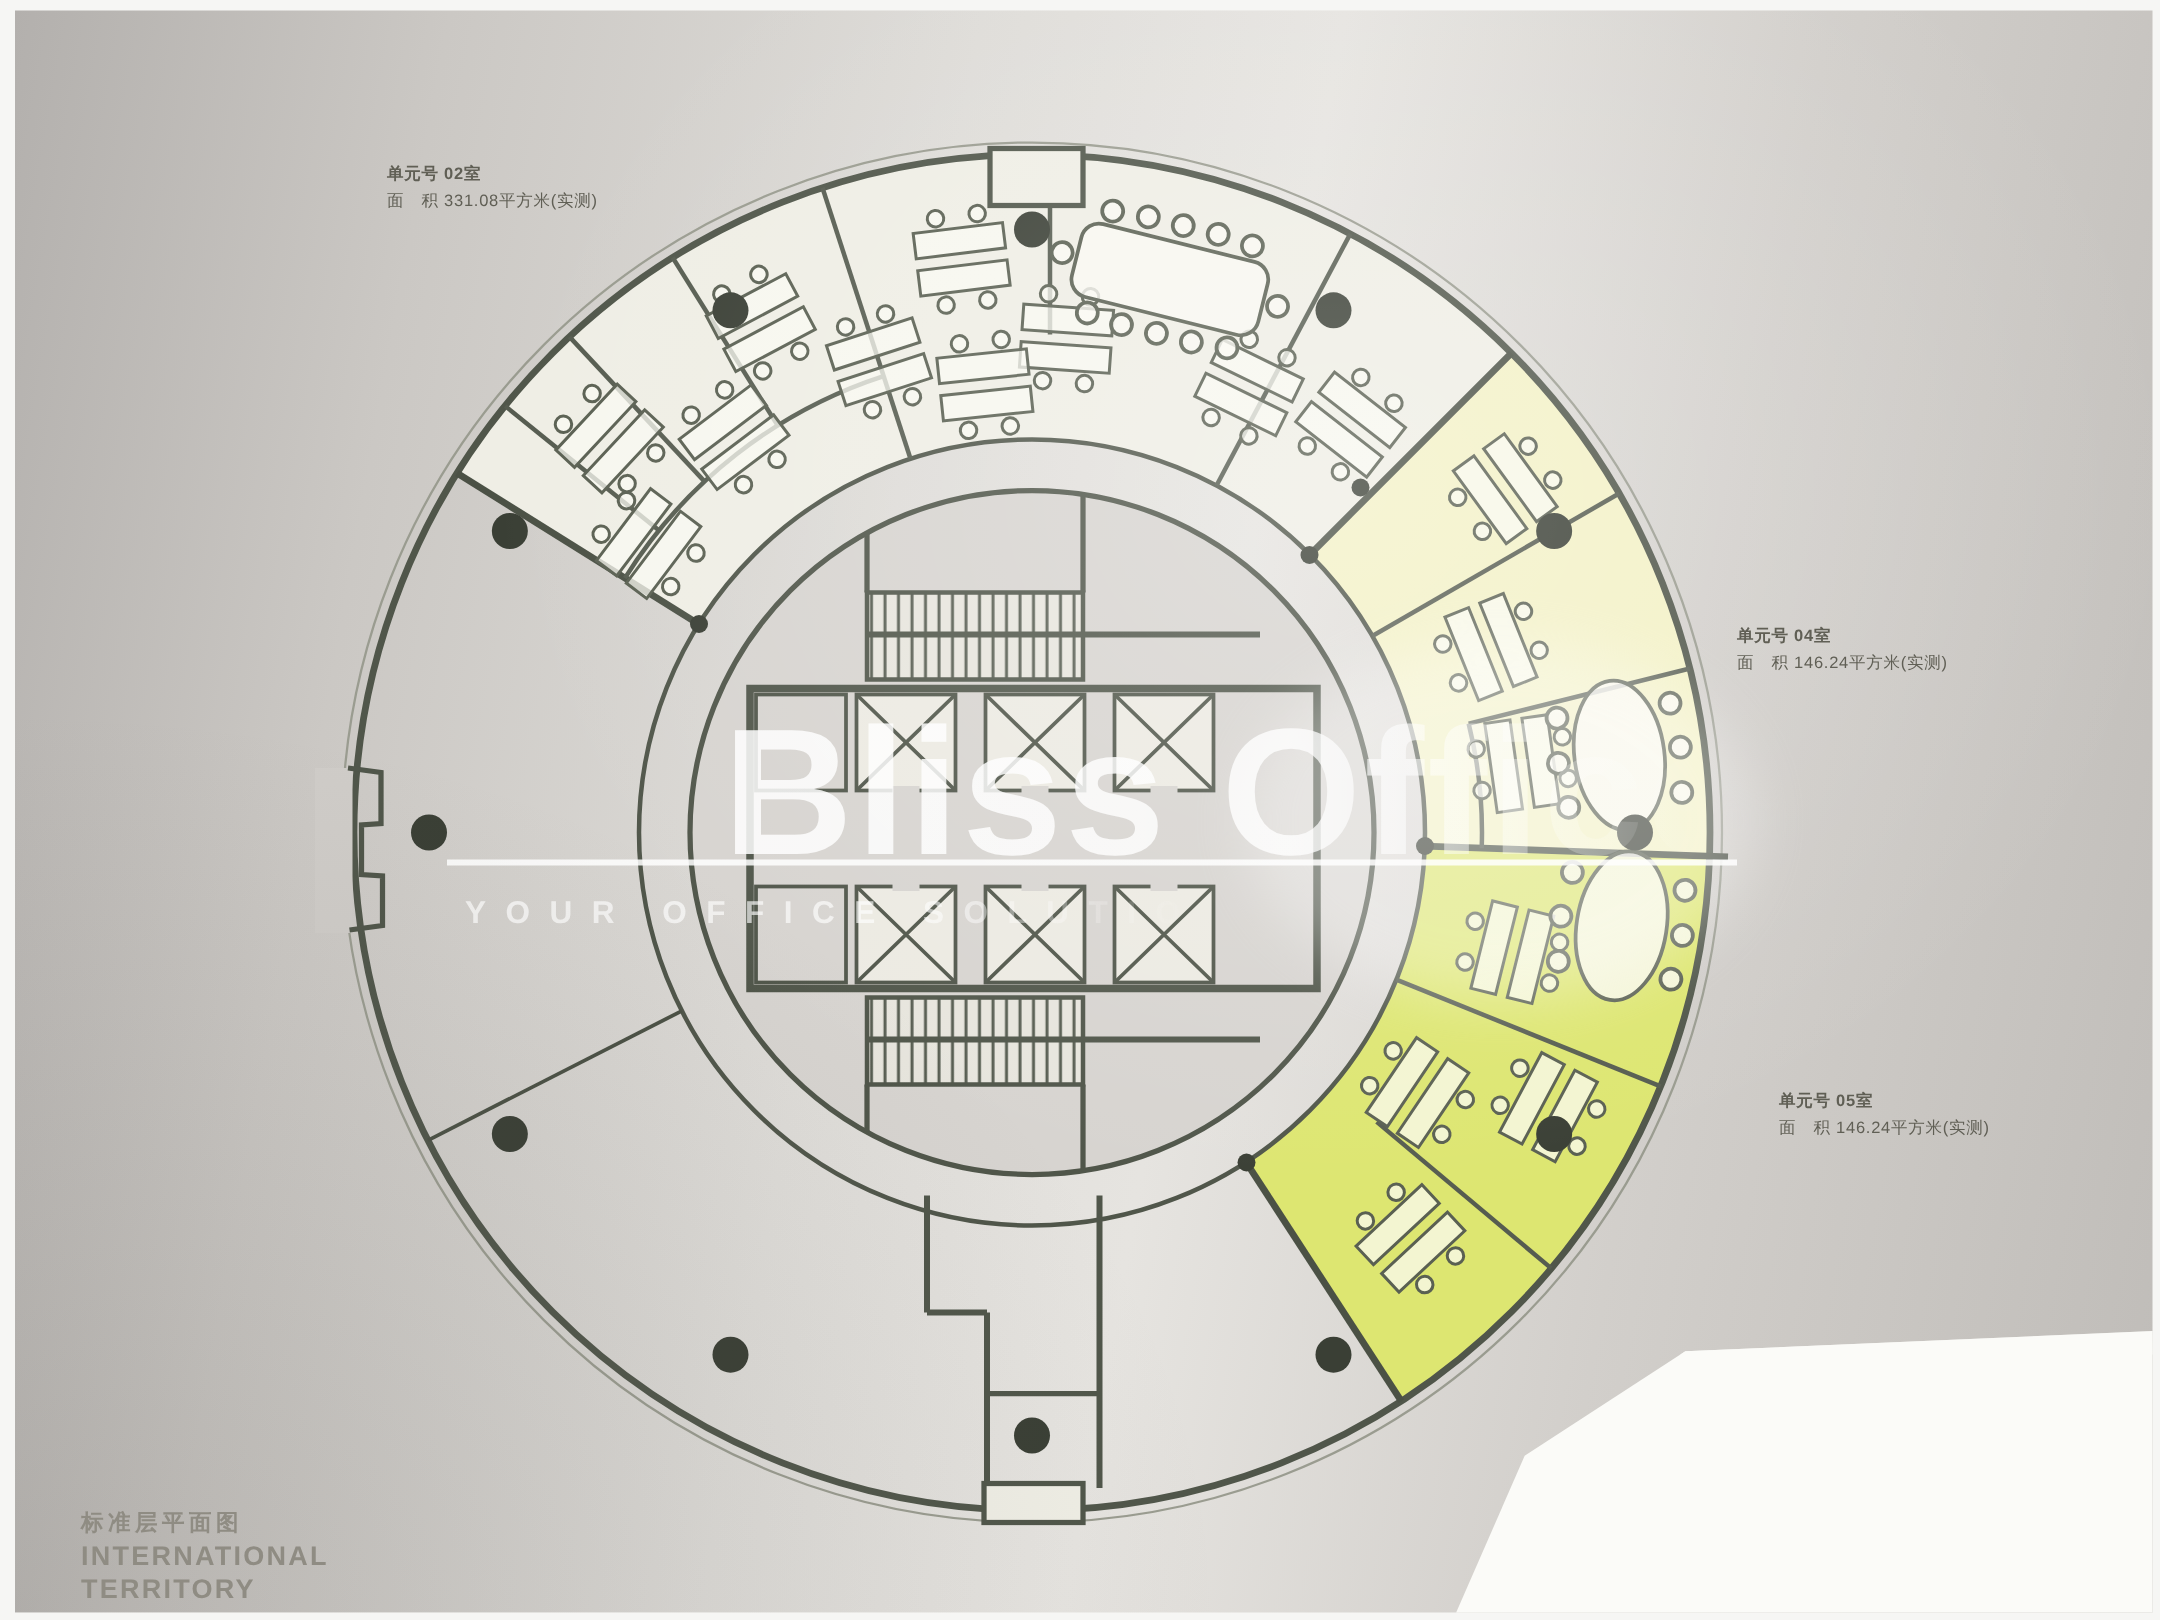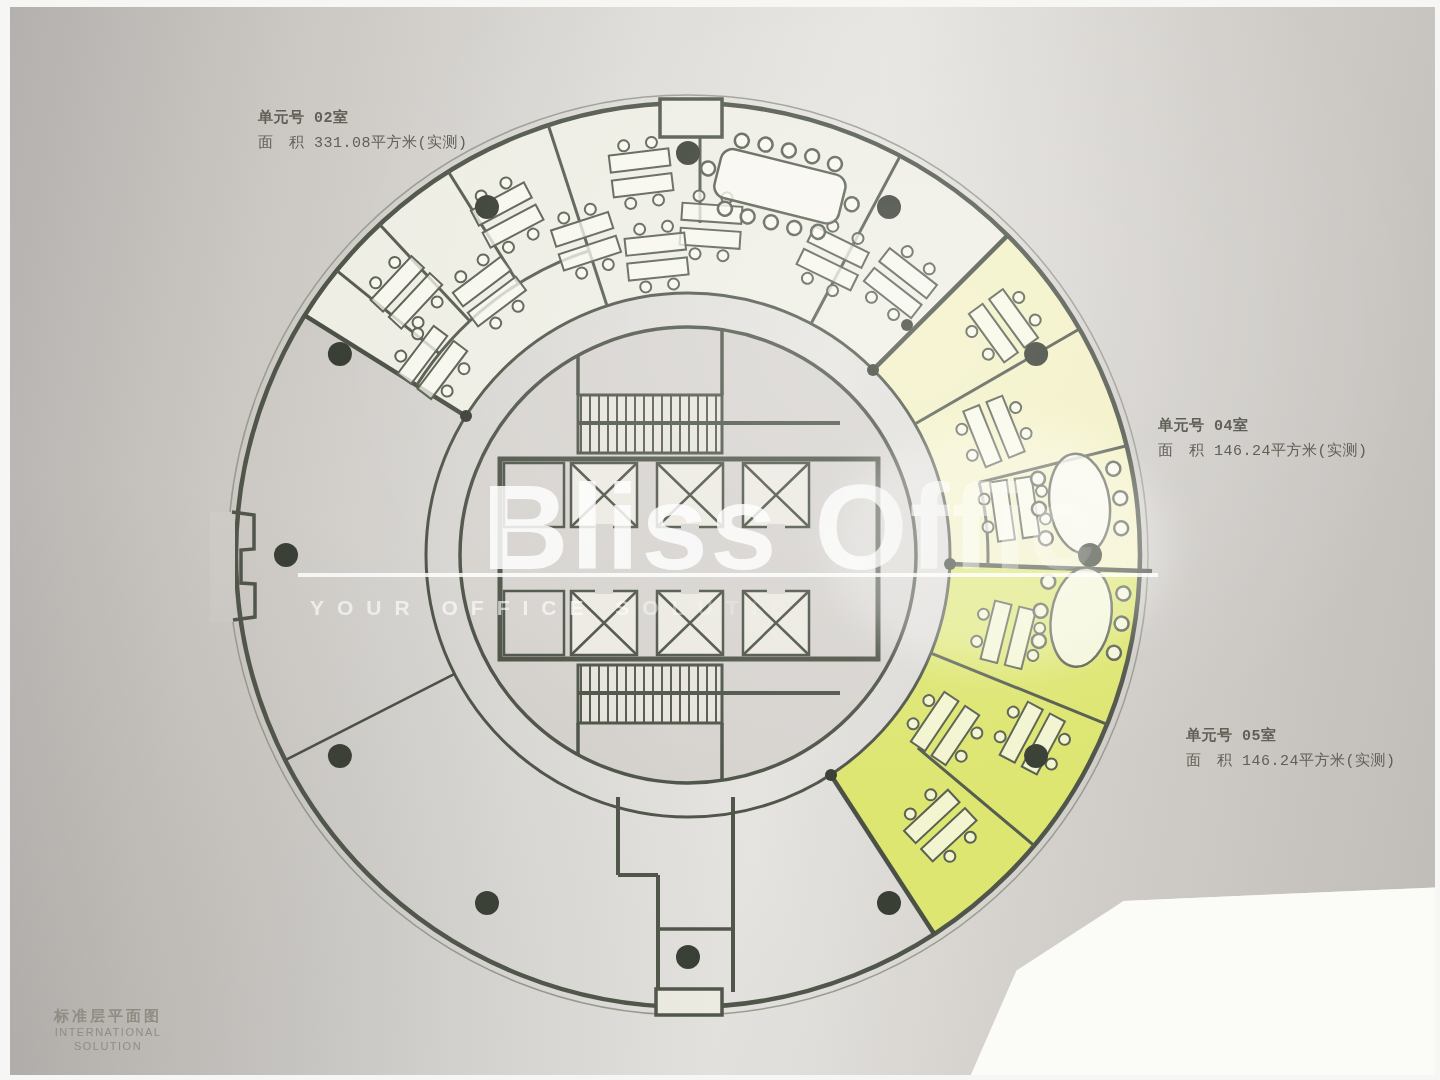--- a/index.html
+++ b/index.html
@@ -7,26 +7,26 @@
          font-family:"Liberation Sans","DejaVu Sans",sans-serif;}
   
   .photo{position:absolute;top:7px;left:10px;right:5px;bottom:5px;overflow:hidden;
          background:linear-gradient(100deg,#b3b0ad 0%,#cbc8c4 18%,#dedcd8 40%,#e6e4e0 55%,#d2cfcb 75%,#bfbcb8 100%);}
   .photo::after{content:"";position:absolute;inset:0;
          background:radial-gradient(ellipse at 62% 30%, rgba(255,255,255,.25) 0%, rgba(255,255,255,0) 45%),
                     radial-gradient(ellipse at 0% 100%, rgba(90,88,85,.18) 0%, rgba(0,0,0,0) 40%);
          pointer-events:none;}
   svg{position:absolute;left:0;top:0;}
 
-  .unit-label{position:absolute;color:#605f55;font-size:15px;line-height:1.65;
-              letter-spacing:.5px;white-space:nowrap;z-index:5;font-family:Liberation Mono, monospace;}
+  .unit-label{position:absolute;color:#605f55;font-size:11px;line-height:1.65;
+              letter-spacing:.5px;white-space:nowrap;z-index:5;}
   .unit-label .l1{font-weight:bold;}
-  .logo{position:absolute;left:44px;top:1000px;color:#8f8c83;z-index:5;line-height:1.25;text-align:center;}
+  .logo{position:absolute;left:44px;top:1000px;color:#8f8c83;z-index:5;line-height:1.25;}
   .logo .cn{font-size:15px;letter-spacing:3px;font-weight:bold;}
-  .logo .en{font-size:11px;letter-spacing:1.5px;font-weight:normal;}
+  .logo .en{font-size:18px;letter-spacing:1.5px;font-weight:bold;}
   .white-corner{position:absolute;left:948px;top:876px;width:487px;height:199px;z-index:4;
          background:#fbfbf8;
          clip-path:polygon(34% 9%,100% 2%,100% 100%,2% 100%,12% 44%);}
   .white-corner .feather{position:absolute;inset:-14px 0 auto 0;height:34px;
          background:linear-gradient(180deg,rgba(251,251,248,0),rgba(251,251,248,.9));}
 </style>
 </head>
 <body>
 
 <div class="stage">
@@ -236,21 +236,21 @@
     <div class="l2">面　积 146.24平方米(实测)</div>
   </div>
   <div class="unit-label" style="left:1176px;top:718px;">
     <div class="l1">单元号 05室</div>
     <div class="l2">面　积 146.24平方米(实测)</div>
   </div>
 
   <div class="logo">
     <div class="cn">标准层平面图</div>
     <div class="en">INTERNATIONAL</div>
-    <div class="en">SOLUTION</div>
+    <div class="en">TERRITORY</div>
   </div>
 
   <div class="white-corner">
     <div class="feather"></div>
   </div>
 
  </div>
 </div>
 
 </body></html>

